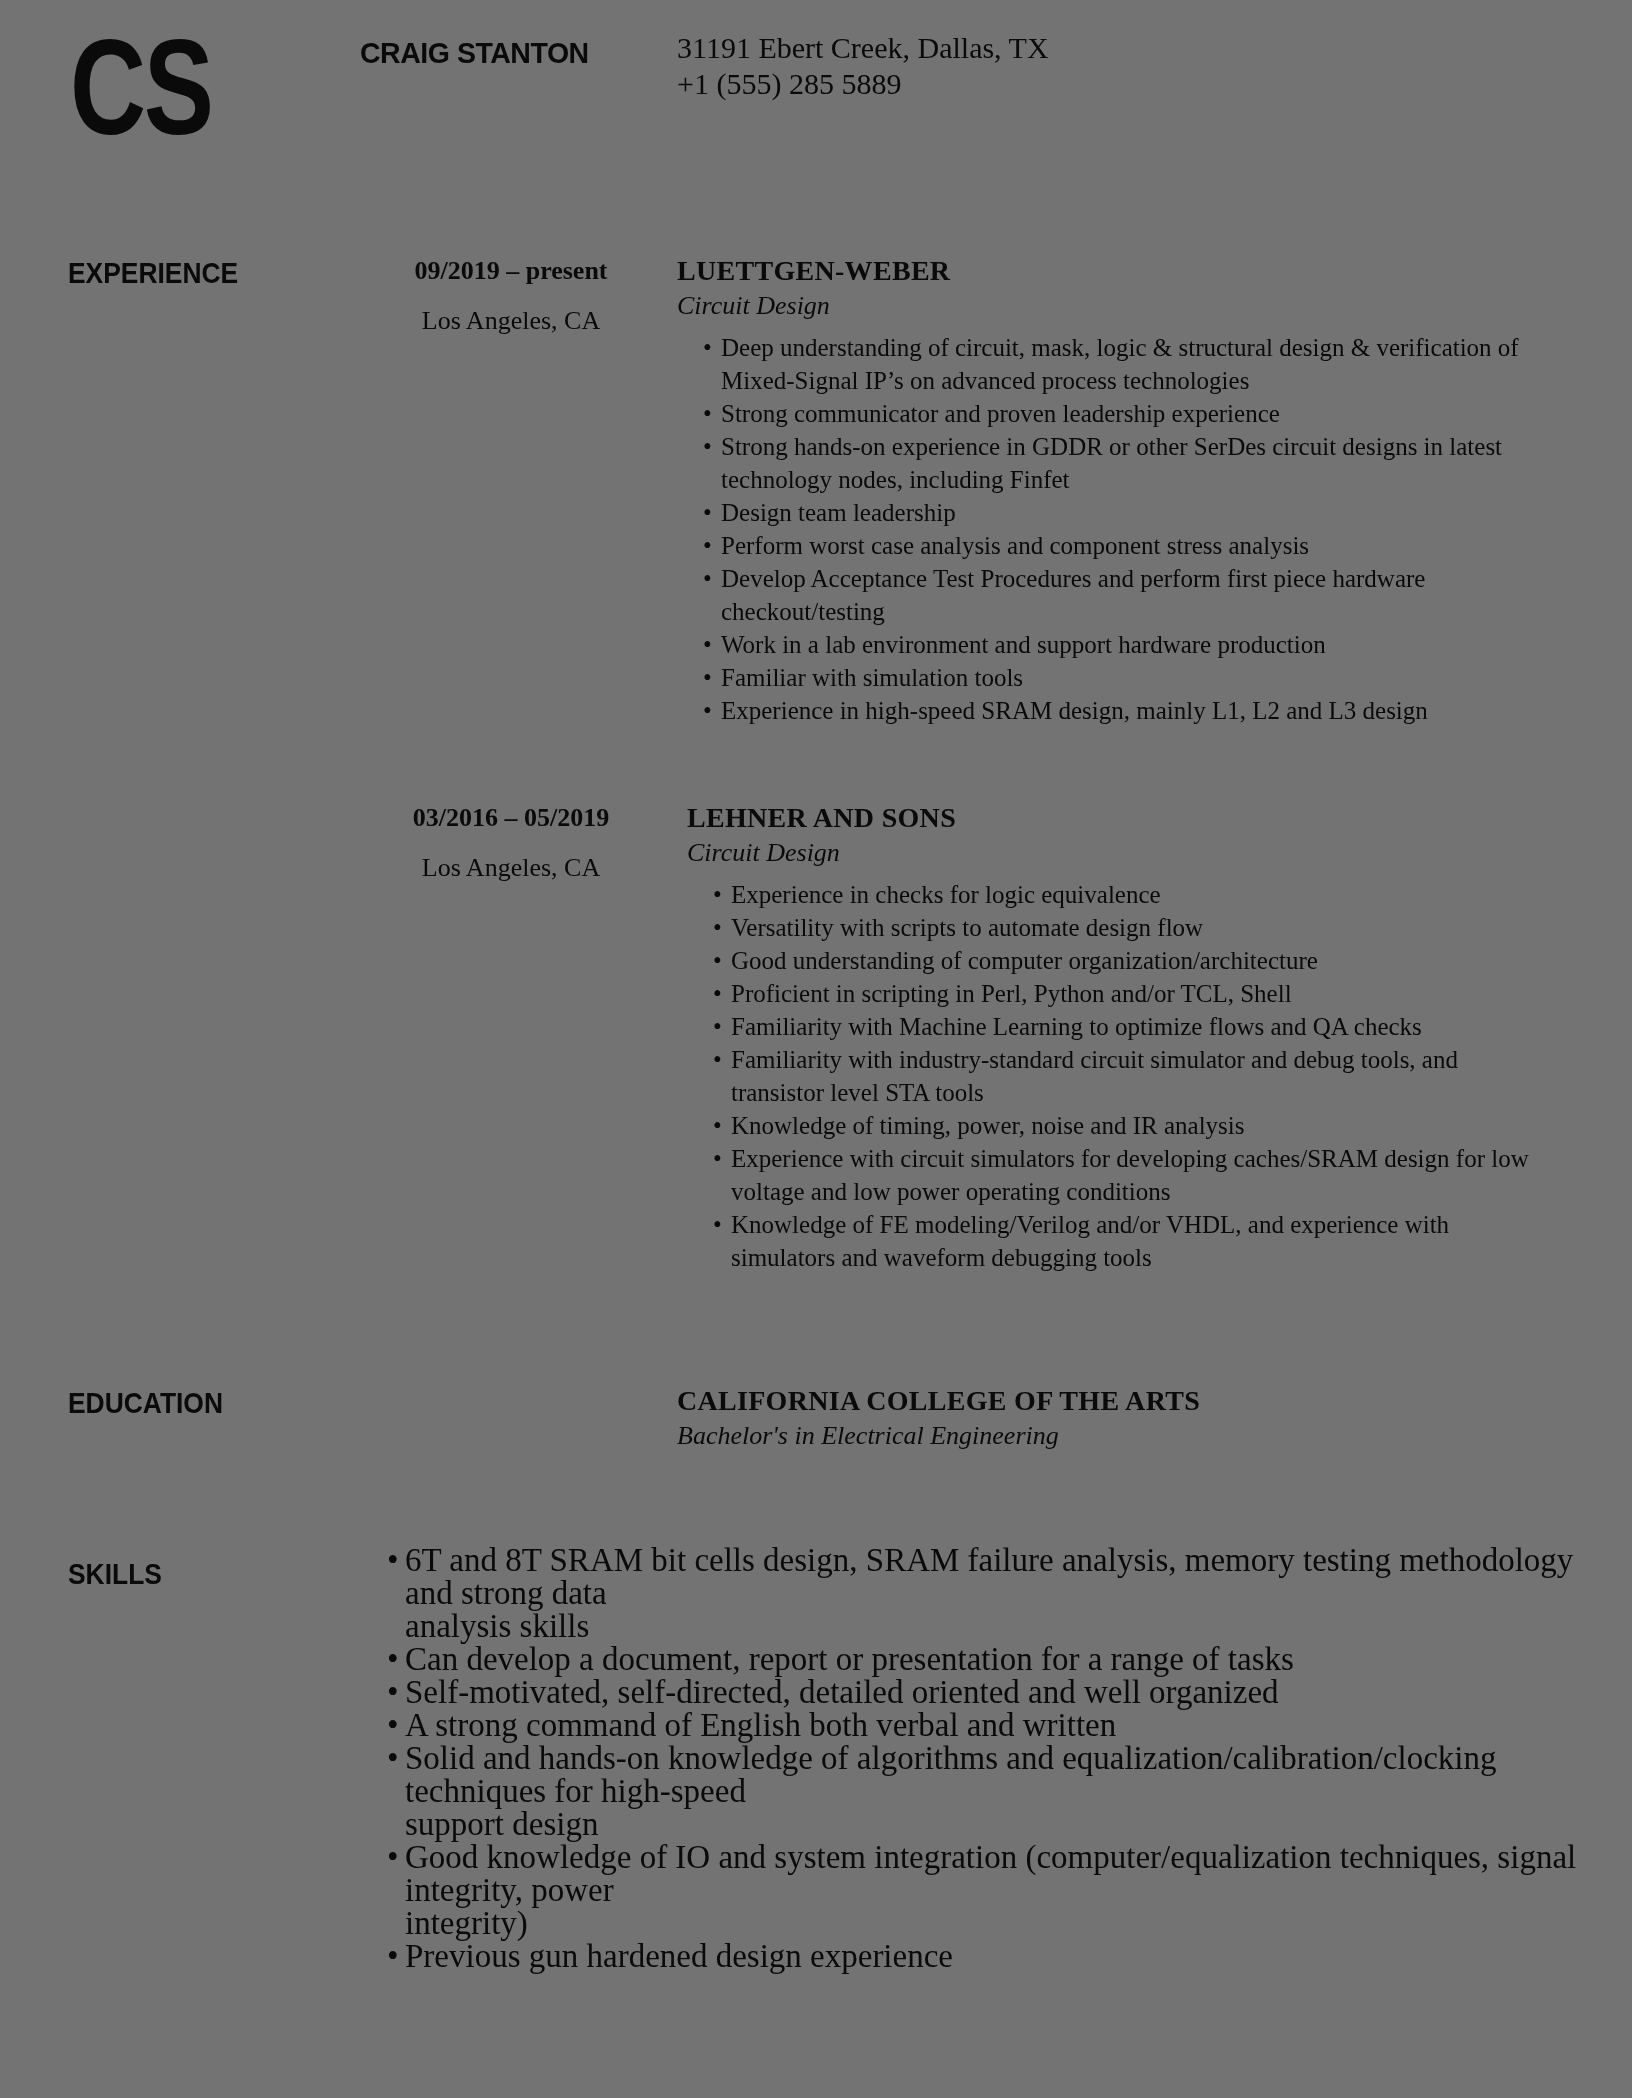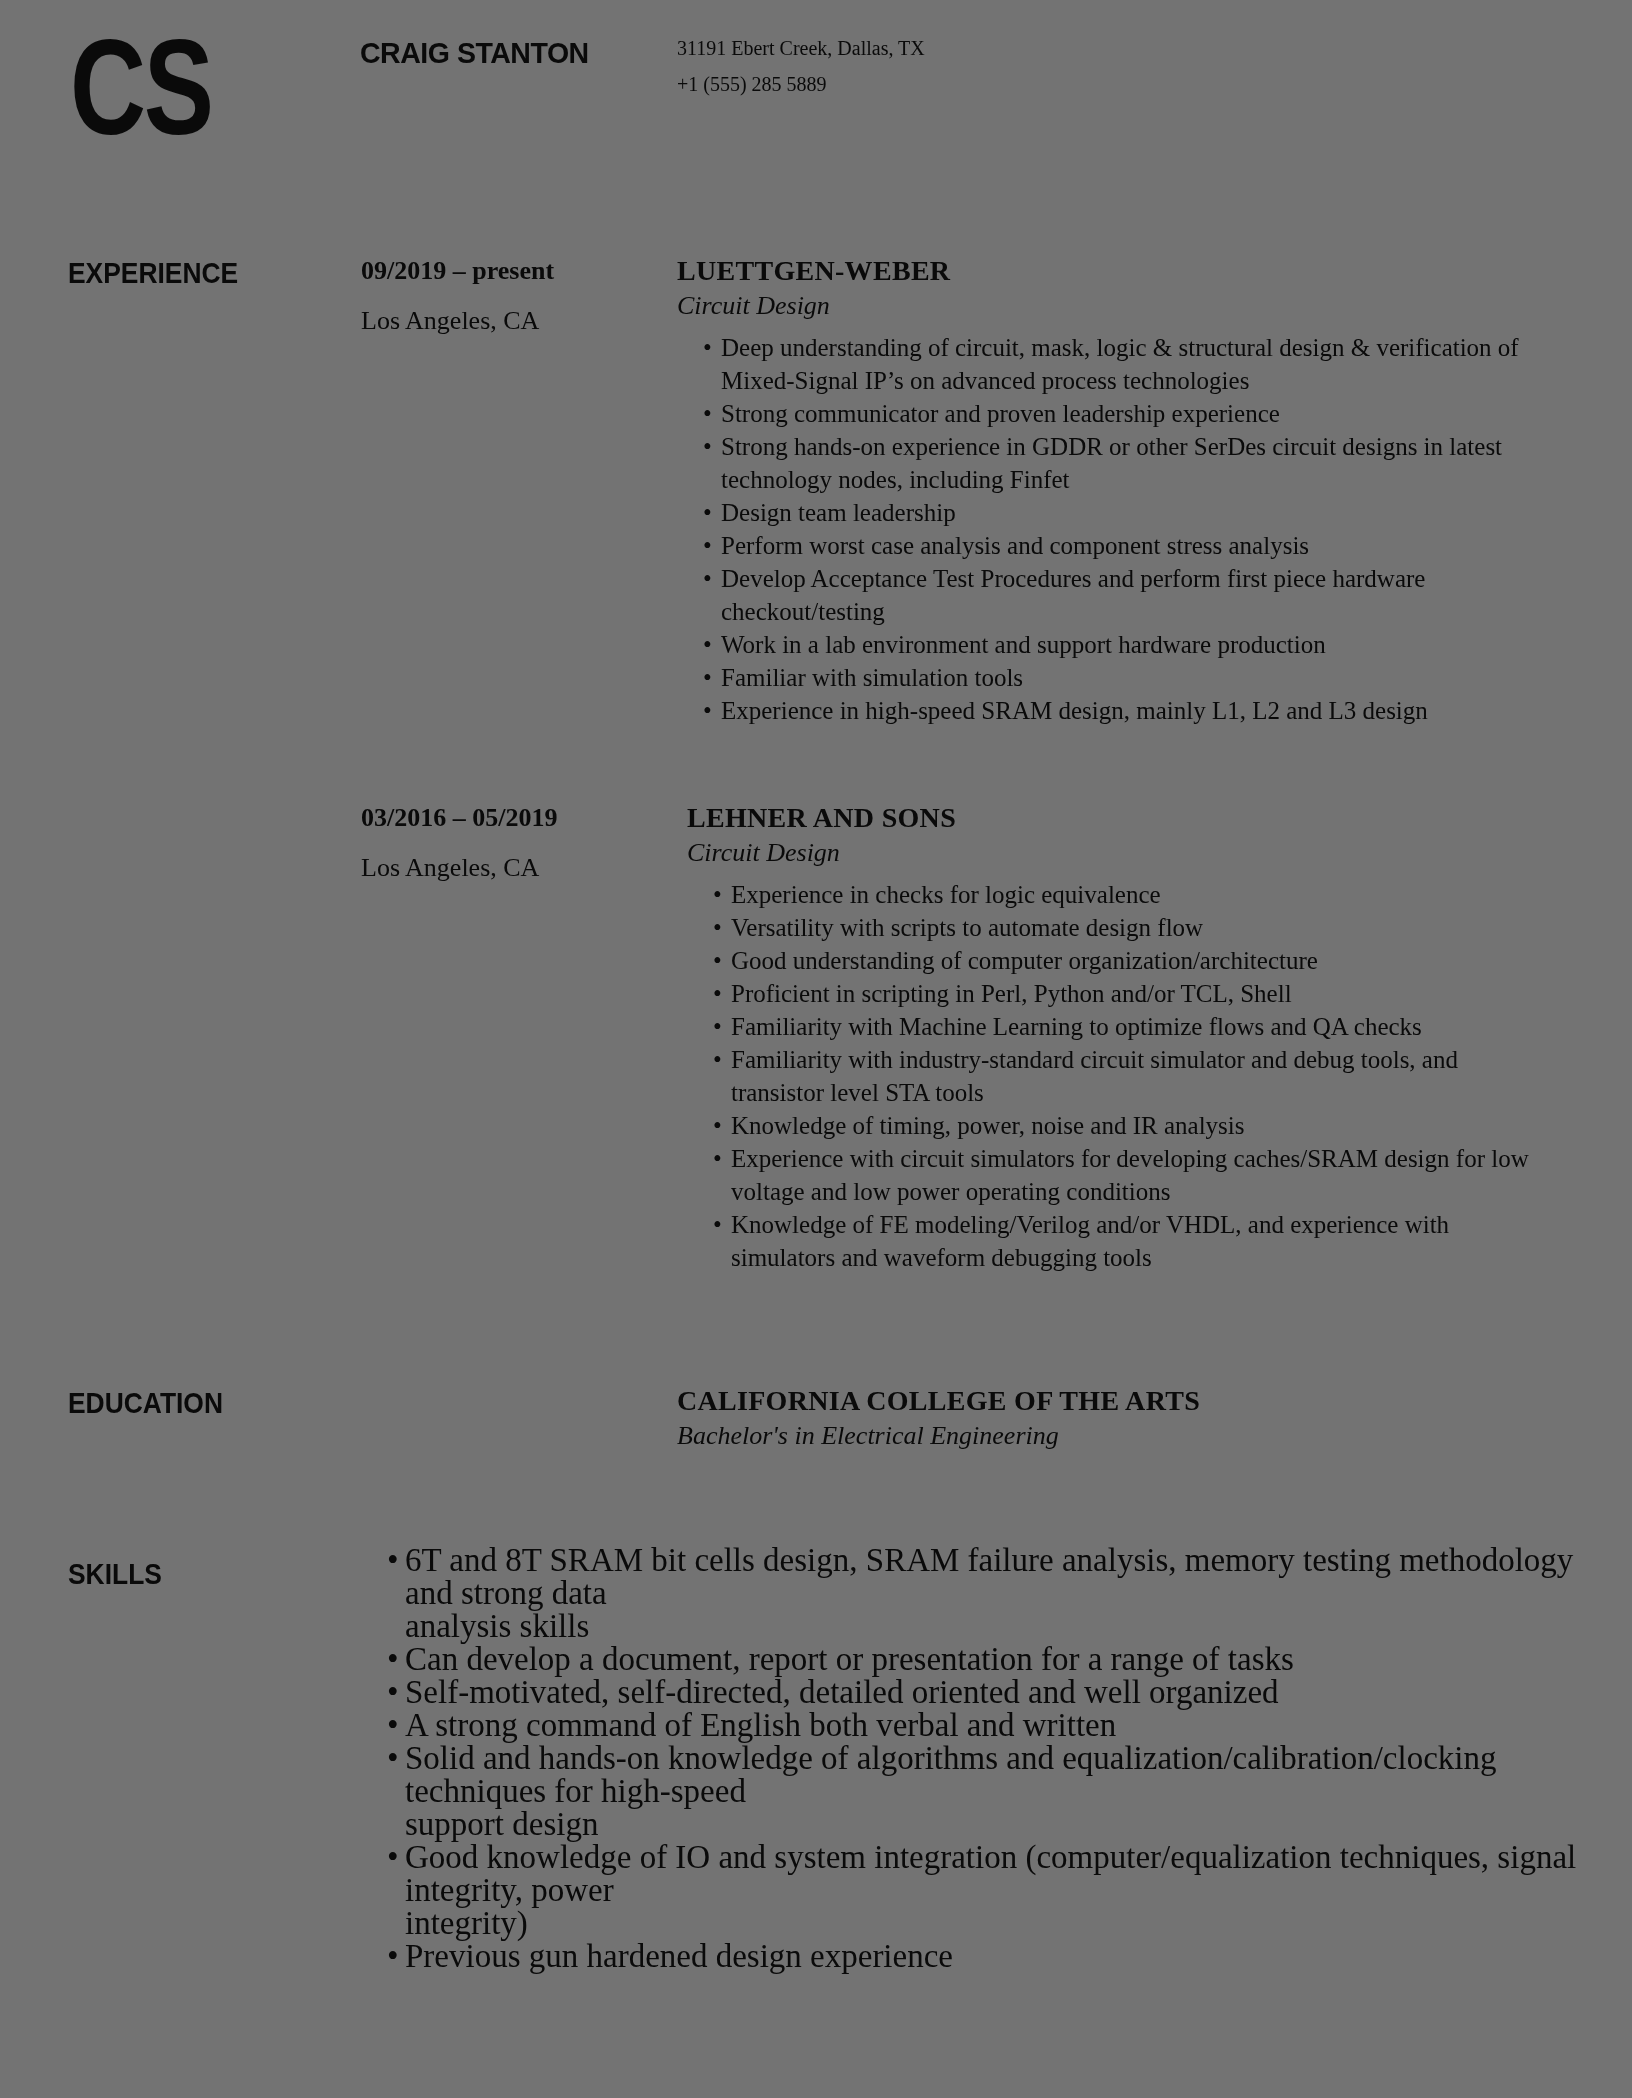--- a/index.html
+++ b/index.html
@@ -21,39 +21,39 @@
     transform:scaleX(0.78); transform-origin:left top;
   }
   .name {
     position:absolute; left:360px; top:36px;
     font-family:"Liberation Sans", sans-serif; font-weight:700;
     font-size:30px; line-height:1.1; letter-spacing:-0.5px;
     transform:scaleX(0.95); transform-origin:left top;
   }
   .contact {
     position:absolute; left:677px; top:30px;
-    font-size:20px; line-height:36px;
+    font-size:30px; line-height:36px;
   }
 
   
   .section-label {
     position:absolute; left:68px;
     font-family:"Liberation Sans", sans-serif; font-weight:700;
     font-size:30px; line-height:1.1;
     transform:scaleX(0.88); transform-origin:left top;
   }
   .label-experience { top:256px; }
   .label-education  { top:1386px; }
   .label-skills     { top:1557px; }
 
   
   .job { position:absolute; left:0; width:1632px; }
   .job-1 { top:253px; }
   .job-2 { top:800px;padding-left:10px; }
-  .job-meta { position:absolute; left:361px; top:0; width:300px; font-size:26px; }
+  .job-meta { position:absolute; left:361px; top:0; width:300px; font-size:26px;text-align:center; }
   .job-dates { font-weight:700; line-height:36px; }
   .job-location { line-height:33px; margin-top:15px; }
   .job-body { margin-left:677px; width:980px; }
   .company { font-size:28px; font-weight:700; line-height:36px; letter-spacing:0.3px; }
   .role { font-style:italic; font-size:26px; line-height:33px; }
 
   ul.bullets { list-style:none; margin-top:9px; }
   ul.bullets li {
     position:relative; padding-left:44px;
     font-size:25px; line-height:33px;

